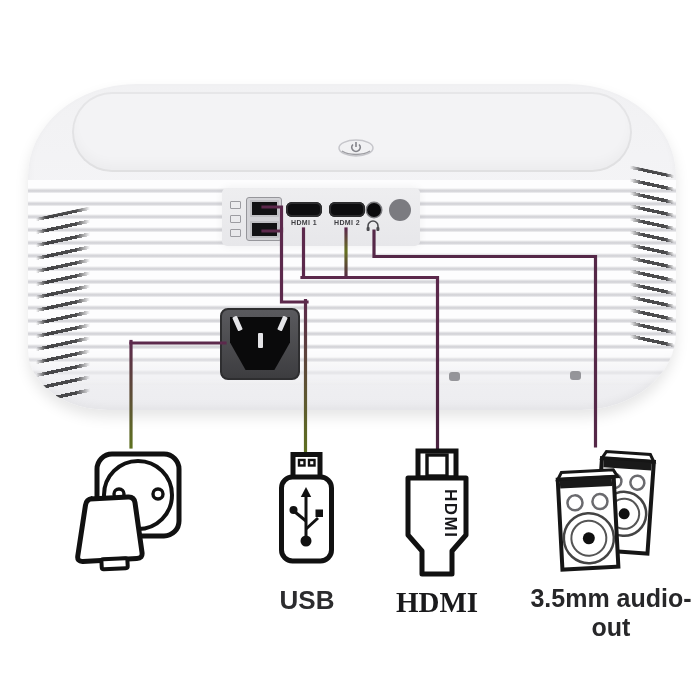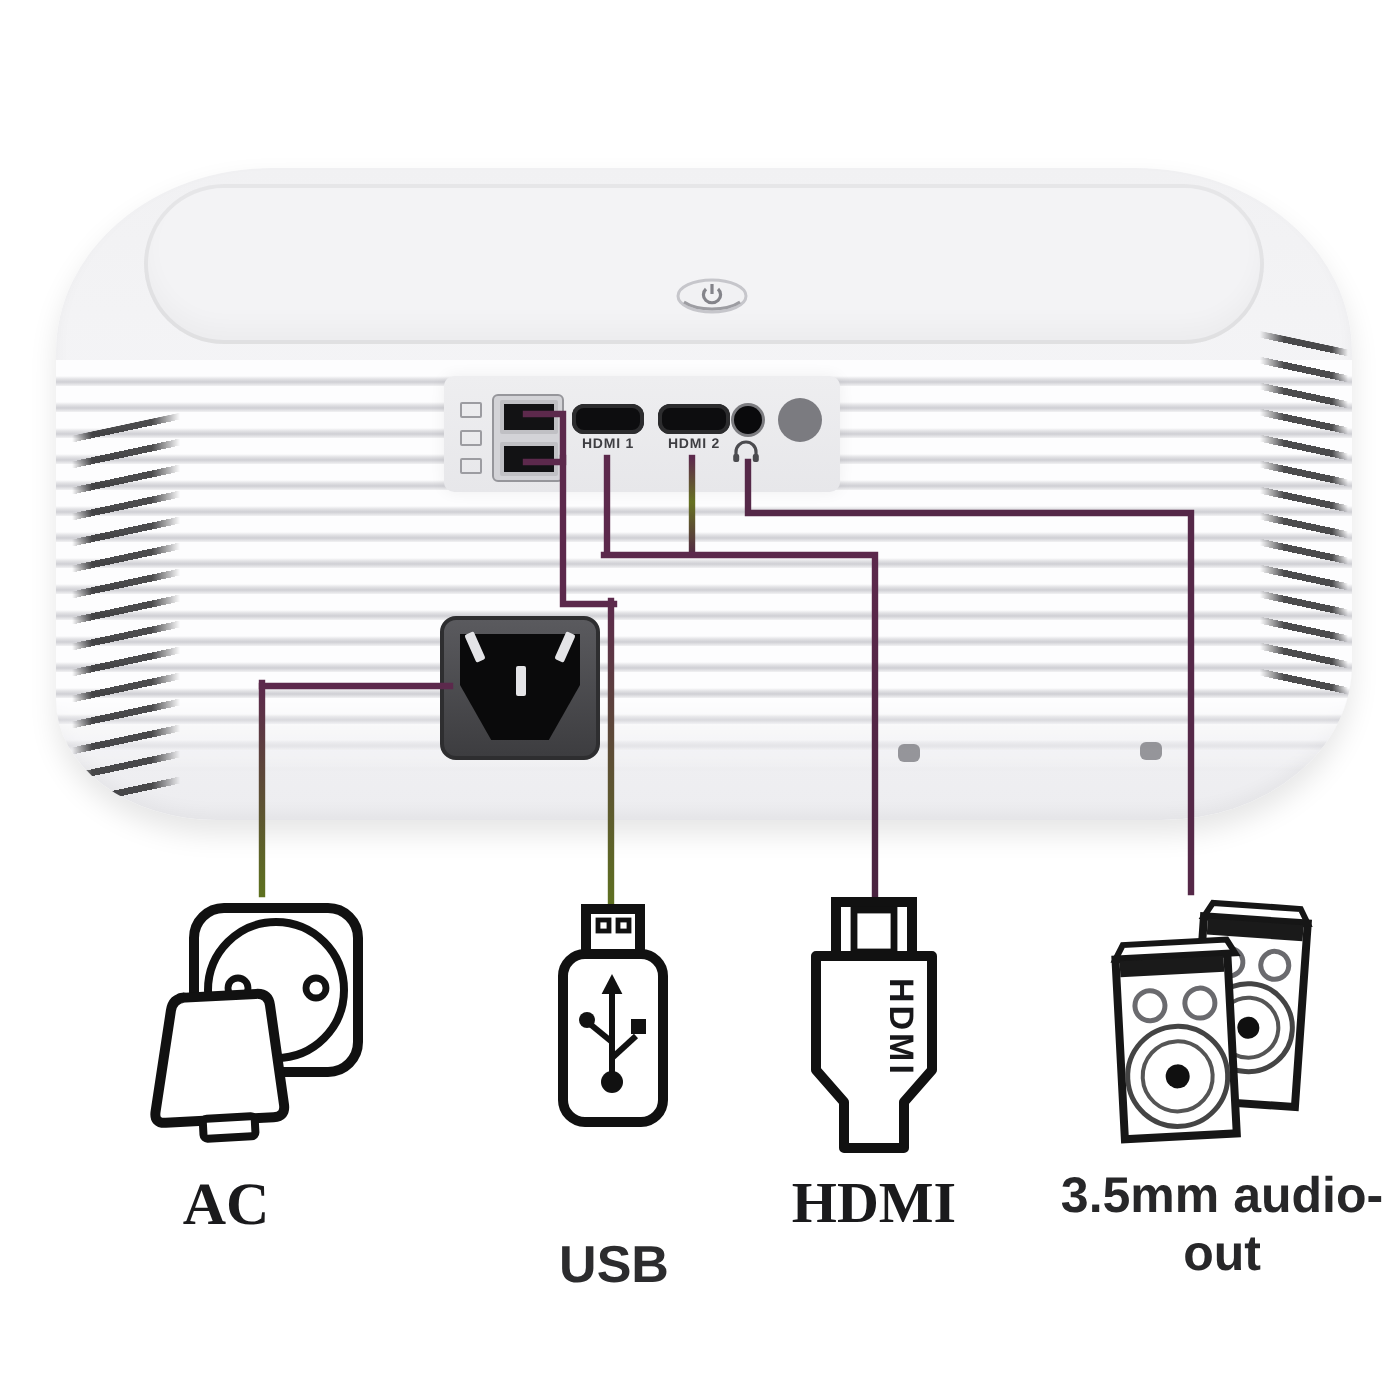--- a/index.html
+++ b/index.html
@@ -59,21 +59,21 @@
   .foot{position:absolute;width:11px;height:9px;background:#85858a;border-radius:3px;opacity:.85;}
   .foot.f1{left:421px;top:288px}.foot.f2{left:542px;top:287px}
   
   .lines{position:absolute;left:0;top:0;z-index:5;}
   
   .icon{position:absolute;z-index:6;}
   .cap{position:absolute;z-index:6;text-align:center;color:#1a1a1c;}
   .cap.serif{font-family:"Liberation Serif","DejaVu Serif",serif;font-weight:700;font-size:30px;}
   .cap.sans{font-weight:600;font-size:26px;color:#2c2c2e;}
   .cap.ac{left:58px;top:586px;width:110px;}
-  .cap.usb{left:257px;top:585px;width:100px;margin-top:32px;}
+  .cap.usb{left:257px;top:585px;width:100px;}
   .cap.hdmi{left:383px;top:586px;width:108px;font-size:29px;}
   .cap.audio{left:516px;top:584px;width:190px;font-size:25px;font-weight:600;color:#272729;}
 </style>
 </head>
 <body>
 
 <div id="stage">
 
   <div class="proj-body">
     <div class="top-rim"></div>
@@ -206,18 +206,17 @@
       <rect x="8" y="36" width="56" height="90" fill="#fff" stroke="#161616" stroke-width="4"></rect>
       <rect x="10" y="37" width="52" height="8" fill="#1a1a1a"></rect>
       <circle cx="24" cy="60" r="7.5" fill="#fff" stroke="#6a6a6e" stroke-width="2.5"></circle>
       <circle cx="49" cy="60" r="7.5" fill="#fff" stroke="#6a6a6e" stroke-width="2.5"></circle>
       <circle cx="36" cy="96" r="25" fill="#fff" stroke="#444" stroke-width="2.5"></circle>
       <circle cx="36" cy="96" r="17.5" fill="#fff" stroke="#555" stroke-width="2"></circle>
       <circle cx="36" cy="96" r="6" fill="#101010"></circle>
     </g>
   </svg>
 
-  <div class="cap serif ac">AC</div>
   <div class="cap sans usb">USB</div>
   <div class="cap serif hdmi">HDMI</div>
   <div class="cap sans audio">3.5mm audio-out</div>
 
 </div>
 
 </body></html>

